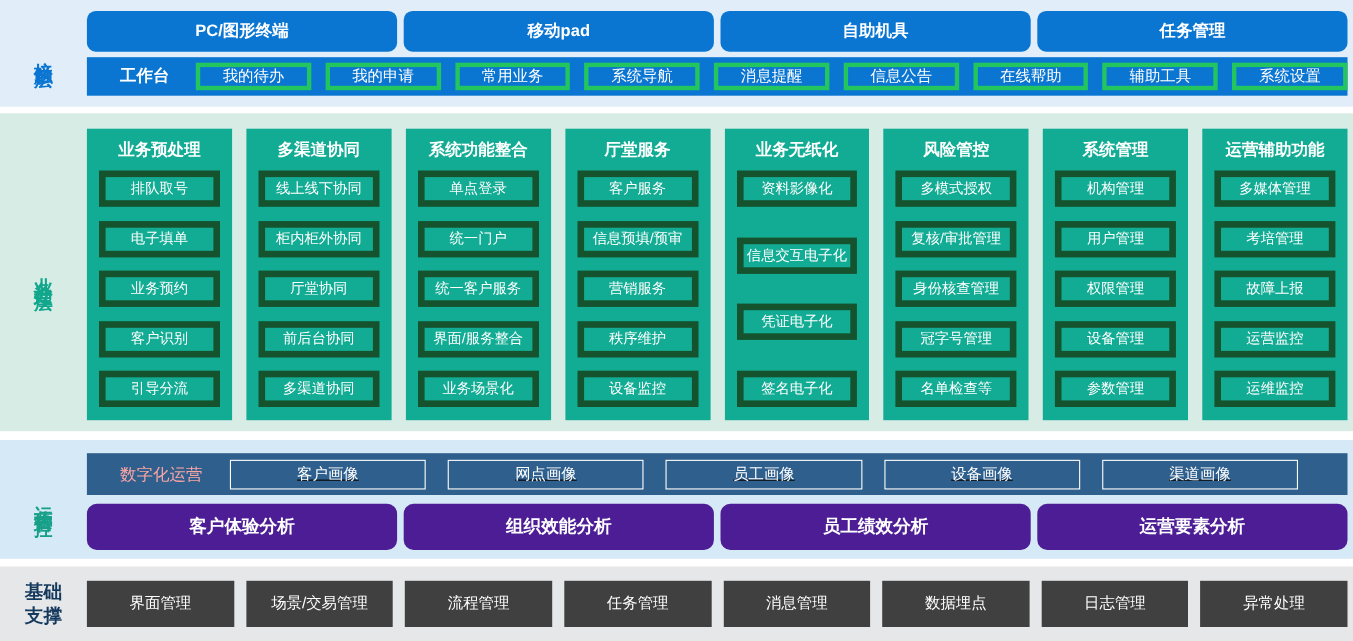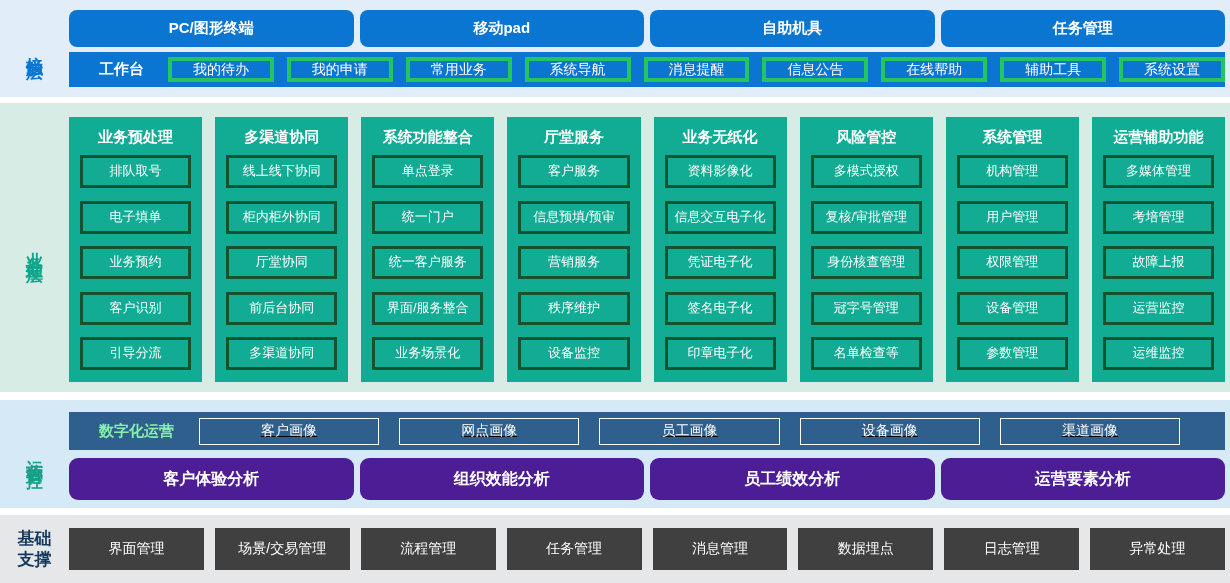--- a/index.html
+++ b/index.html
@@ -1,49 +1,49 @@
 <!DOCTYPE html>
 <html><head>
 <meta charset="utf-8">
 <style>
   * { margin:0; padding:0; box-sizing:border-box; }
   html,body { width:1230px; height:583px; }
   body { font-family:"Liberation Sans","DejaVu Sans",sans-serif; background:#ffffff; overflow:hidden; }
   .page { width:1230px; height:583px; display:flex; flex-direction:column; }
 
   .layer { display:flex; }
-  .side-label { width:69px; display:flex; align-items:center; justify-content:center; flex-shrink:0; }
+  .side-label { width:79px; display:flex; align-items:center; justify-content:center; flex-shrink:0; }
   .v-text { writing-mode:vertical-lr; text-orientation:upright; font-weight:bold; font-size:17px; letter-spacing:4px; }
 
   
   .contact { height:97px; background:#e1eef9; margin-bottom:6px; }
   .contact .v-text { color:#0b76d2; }
   .contact-content { flex:1; padding:10px 5px 0 0; }
   .terminals { display:flex; gap:6px; height:37px; margin-bottom:5px; }
   .terminal { flex:1; background:#0b76d2; border-radius:8px; color:#fff; font-weight:bold; font-size:15px; display:flex; align-items:center; justify-content:center; }
   .workbench { height:35px; background:#0b76d2; display:flex; align-items:center; padding-right:0; }
   .workbench-label { color:#fff; font-weight:bold; font-size:15px; padding:0 24px 0 30px; white-space:nowrap; }
   .wb-items { flex:1; display:flex; gap:13px; }
   .wb-item { flex:1; height:25px; border:4px solid #22c55e; color:#fff; font-size:14px; display:flex; align-items:center; justify-content:center; white-space:nowrap; }
 
   
   .business { height:289px; background:#d8ece6; margin-bottom:8px; }
   .business .v-text { color:#11a78c; }
   .business-content { flex:1; display:flex; gap:13px; padding:14px 5px 10px 0; }
   .biz-col { flex:1; background:#12ac94; padding:6px 11px 12px; display:flex; flex-direction:column; }
   .biz-title { color:#fff; font-weight:bold; font-size:15px; text-align:center; height:28px; line-height:28px; white-space:nowrap; }
   .biz-items { flex:1; display:flex; flex-direction:column; justify-content:space-between; margin-top:4px; }
-  .biz-item { height:33px; border:3px solid #14532d; color:#fff; font-size:13px; display:flex; align-items:center; justify-content:center; text-align:center; line-height:1.15; padding:0 3px; }
+  .biz-item { height:33px; border:6px solid #14532d; color:#fff; font-size:13px; display:flex; align-items:center; justify-content:center; text-align:center; line-height:1.15; padding:0 3px; }
 
   
   .operations { height:108px; background:#d6e9f6; margin-bottom:7px; }
   .operations .v-text { color:#17a089; }
   .operations-content { flex:1; padding:12px 5px 0 0; }
   .digital-bar { height:38px; background:#2f5f8d; display:flex; align-items:center; padding-right:45px; margin-bottom:8px; }
-  .digital-label { color:#86efac; font-weight:bold; font-size:15px; padding:0 25px 0 30px; white-space:nowrap; }
+  .digital-label { color:#fca5a5; font-weight:normal; font-size:15px; padding:0 25px 0 30px; white-space:nowrap; }
   .digital-items { flex:1; display:flex; gap:20px;text-decoration:underline; }
   .digital-item { flex:1; height:27px; border:1px solid #fff; color:#fff; font-size:14px; display:flex; align-items:center; justify-content:center; white-space:nowrap; }
   .analytics { display:flex; gap:6px; height:42px; }
   .analytic { flex:1; background:#4c1d95; border-radius:9px; color:#fff; font-weight:bold; font-size:16px; display:flex; align-items:center; justify-content:center; }
 
   
   .base { height:68px; background:#e5e7e9; }
   .base-label { color:#14395c; font-weight:bold; font-size:17px; width:40px; word-break:break-all; text-align:center; line-height:1.25; }
   .base-content { flex:1; display:flex; gap:11px; padding:13px 5px 13px 0; }
   .base-item { flex:1; background:#404040; color:#fff; font-size:14px; display:flex; align-items:center; justify-content:center; white-space:nowrap; }
@@ -169,21 +169,20 @@
           <div class="biz-items">
 
               <div class="biz-item">资料影像化</div>
 
               <div class="biz-item">信息交互电子化</div>
 
               <div class="biz-item">凭证电子化</div>
 
               <div class="biz-item">签名电子化</div>
 
-              <div class="biz-item">印章电子化</div>
             </div>
         </div>
 
         <div class="biz-col">
           <div class="biz-title">风险管控</div>
           <div class="biz-items">
 
               <div class="biz-item">多模式授权</div>
 
               <div class="biz-item">复核/审批管理</div>

